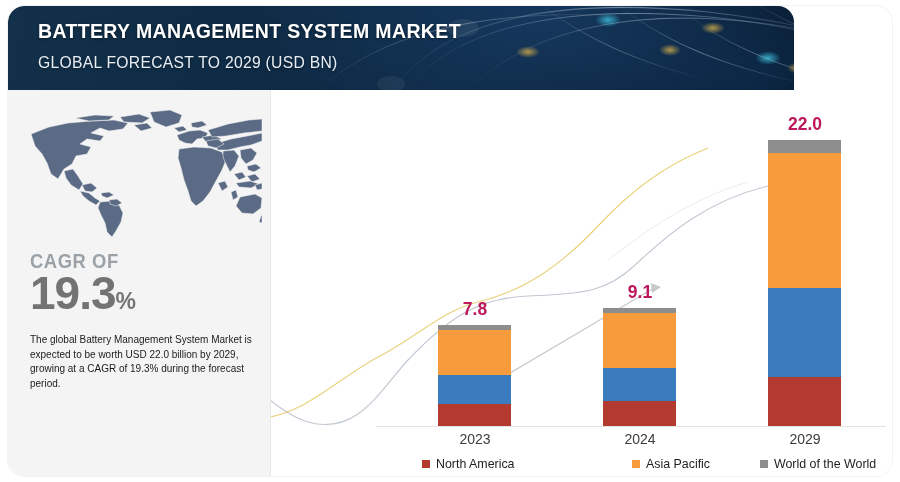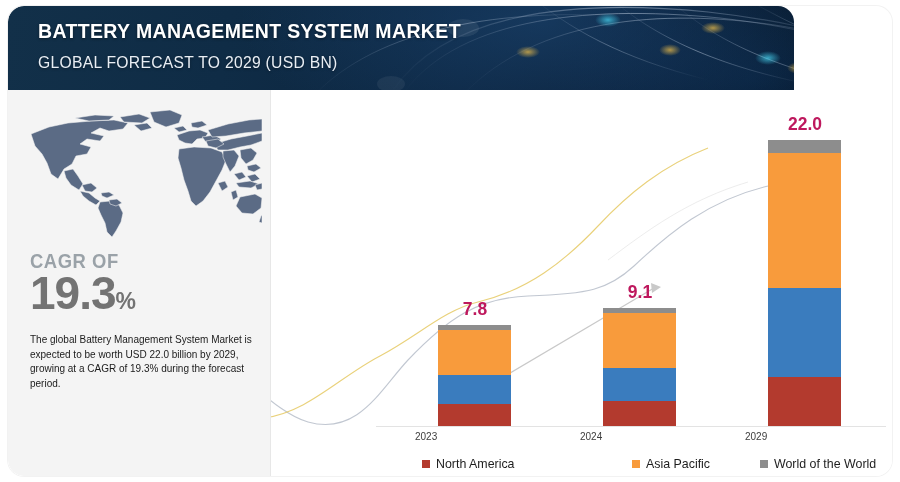--- a/index.html
+++ b/index.html
@@ -81,22 +81,22 @@
   .seg.na  {background:#b33a2e;}
   .seg.eu  {background:#3a7cbe;}
   .seg.ap  {background:#f89b3c;}
   .seg.row {background:#8d8d8d;}
 
   .bar-total{
     position:absolute;width:120px;text-align:center;
     font-size:17.5px;font-weight:bold;color:#be185d;
   }
   .x-label{
-    position:absolute;top:341px;width:120px;
-    font-size:10px;color:#3d3d3d;
+    position:absolute;top:341px;width:120px;text-align:center;
+    font-size:14px;color:#3d3d3d;
   }
 
   
   .legend{
     position:absolute;left:366px;top:448px;width:520px;height:20px;
     display:flex;align-items:center;
   }
   .lg-item{display:flex;align-items:center;white-space:nowrap;}
   .lg-item:nth-child(1){width:122px;margin-left:48px;}
   .lg-item:nth-child(2){width:88px;margin-top:36px;}

